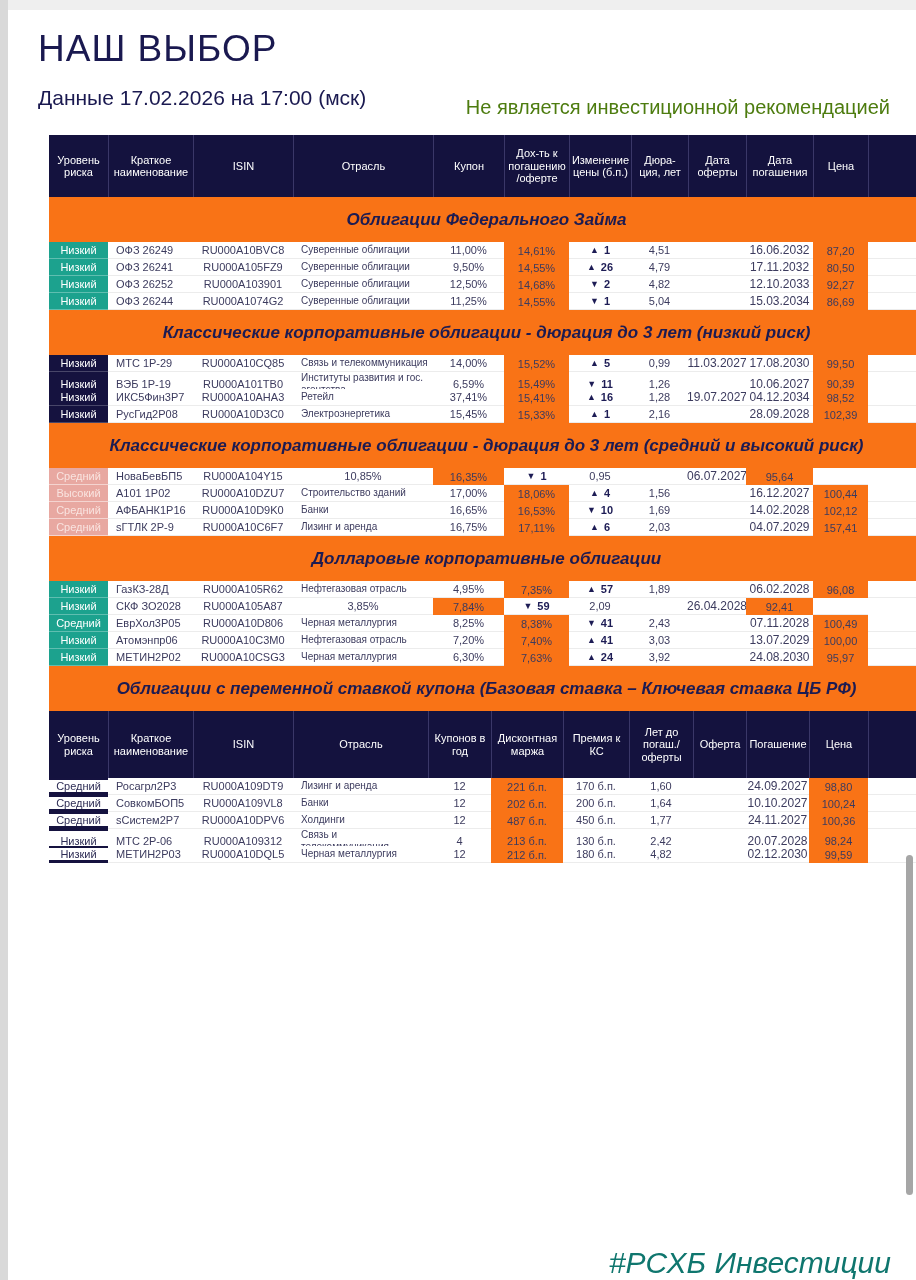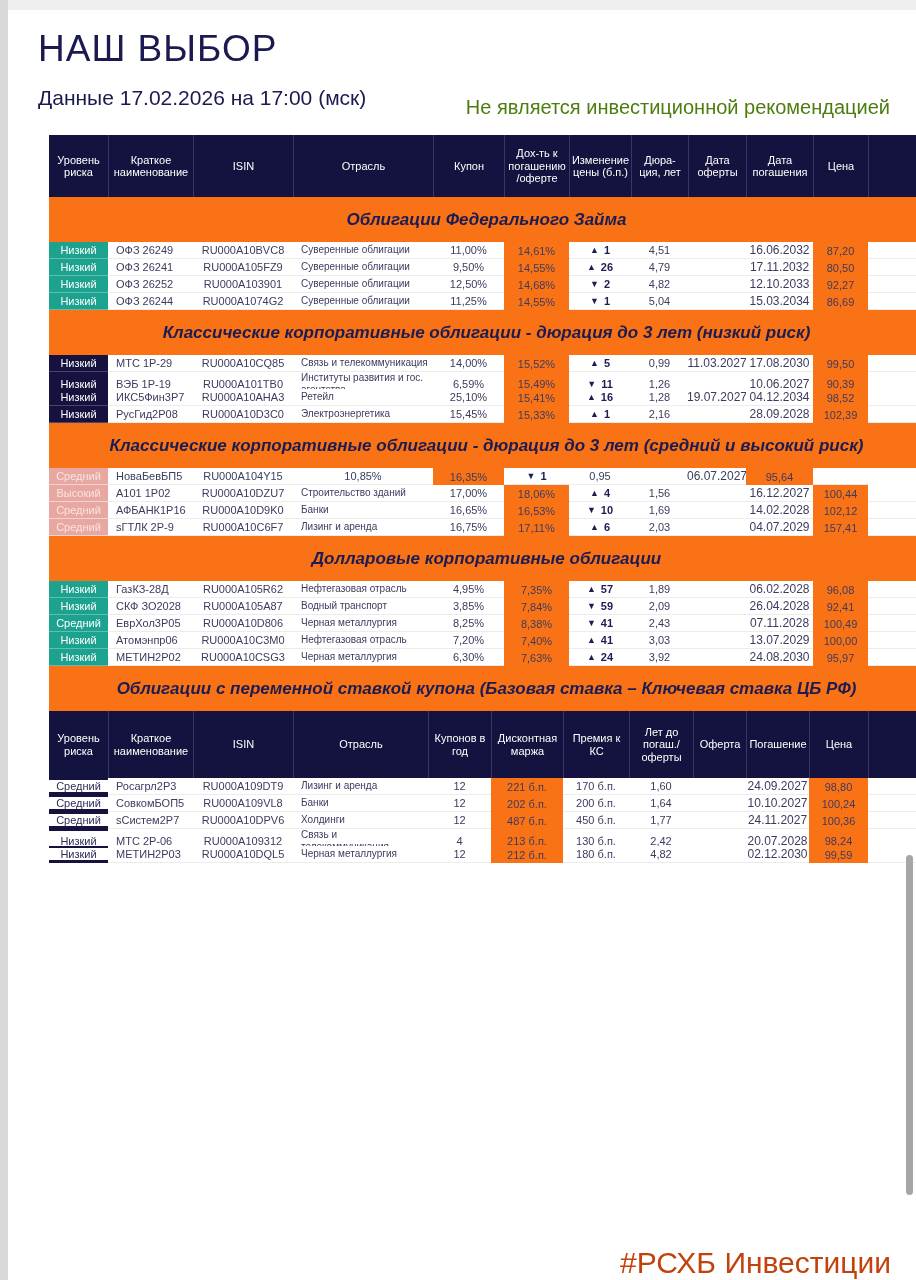--- a/index.html
+++ b/index.html
@@ -54,21 +54,21 @@
   .risk-teal .c.risk{background:#1ca28e;color:#ffffff;border-bottom:1px solid rgba(255,255,255,.3);}
   .risk-navy .c.risk{background:#15123f;color:#ffffff;border-bottom:1px solid rgba(255,255,255,.22);}
   .risk-salmon .c.risk{background:#e8a8a1;color:#f9e4e0;border-bottom:1px solid rgba(255,255,255,.5);}
   .risk-boxed .c.risk{background:#15123f;padding:2px 0;border-bottom:1px solid #15123f;}
   .risk-boxed .c.risk .box{
     background:#ffffff;color:#2e2d55;width:100%;height:100%;
     display:flex;align-items:center;justify-content:center;font-size:11px;
   }
   .footer-tag{
     position:absolute;right:25px;top:1246px;
-    font-size:30px;color:#c2410c;
+    font-size:30px;color:#0f766e;font-style:italic;
   }
   .scroll-thumb{
     position:absolute;right:3px;top:855px;width:7px;height:340px;
     background:#a6a6a6;border-radius:4px;
   }
 </style>
 </head>
 <body>
 
 <div class="top-edge"></div>
@@ -207,21 +207,21 @@
       <div class="c white small"></div>
       <div class="c white small">10.06.2027</div>
       <div class="c gray">90,39</div>
       <div class="c white"></div>
     </div>
     <div class="row risk-navy" style="grid-template-columns: 59px 85px 100px 140px 71px 65px 62px 57px 58px 67px 55px 56px;">
       <div class="c risk">Низкий</div>
       <div class="c white left">ИКС5Фин3Р7</div>
       <div class="c white">RU000A10AHA3</div>
       <div class="c white left ind">Ретейл</div>
-      <div class="c white">25,10%</div>
+      <div class="c white">37,41%</div>
       <div class="c gray">15,41%</div>
       <div class="c white change">
         <span class="arr">▲</span>
         <span>16</span>
       </div>
       <div class="c white">1,28</div>
       <div class="c white small">19.07.2027</div>
       <div class="c white small">04.12.2034</div>
       <div class="c gray">98,52</div>
       <div class="c white"></div>
@@ -330,21 +330,20 @@
       <div class="c white">1,89</div>
       <div class="c white small"></div>
       <div class="c white small">06.02.2028</div>
       <div class="c gray">96,08</div>
       <div class="c white"></div>
     </div>
     <div class="row risk-teal" style="grid-template-columns: 59px 85px 100px 140px 71px 65px 62px 57px 58px 67px 55px 56px;">
       <div class="c risk">Низкий</div>
       <div class="c white left">СКФ ЗО2028</div>
       <div class="c white">RU000A105A87</div>
-      <div class="c white left ind">Водный транспорт</div>
       <div class="c white">3,85%</div>
       <div class="c gray">7,84%</div>
       <div class="c white change">
         <span class="arr">▼</span>
         <span>59</span>
       </div>
       <div class="c white">2,09</div>
       <div class="c white small"></div>
       <div class="c white small">26.04.2028</div>
       <div class="c gray">92,41</div>

